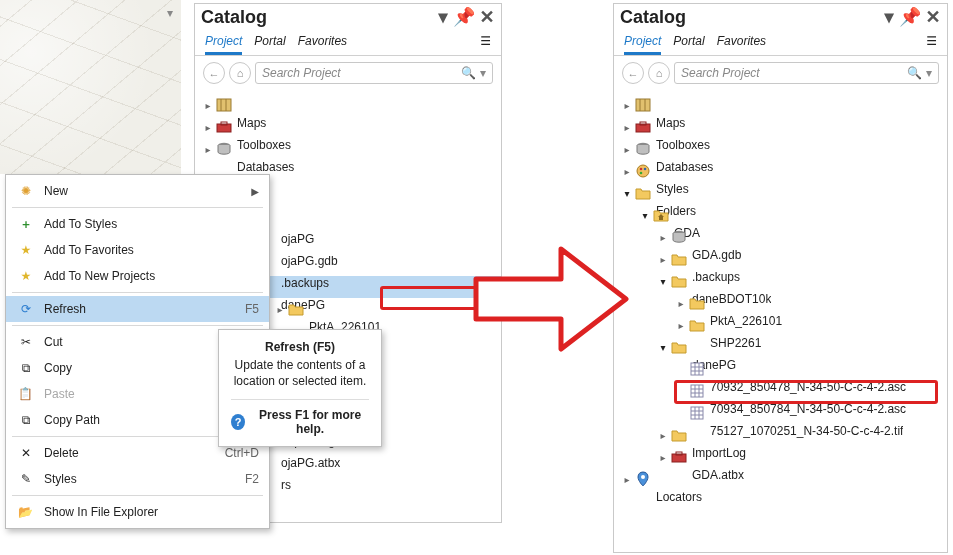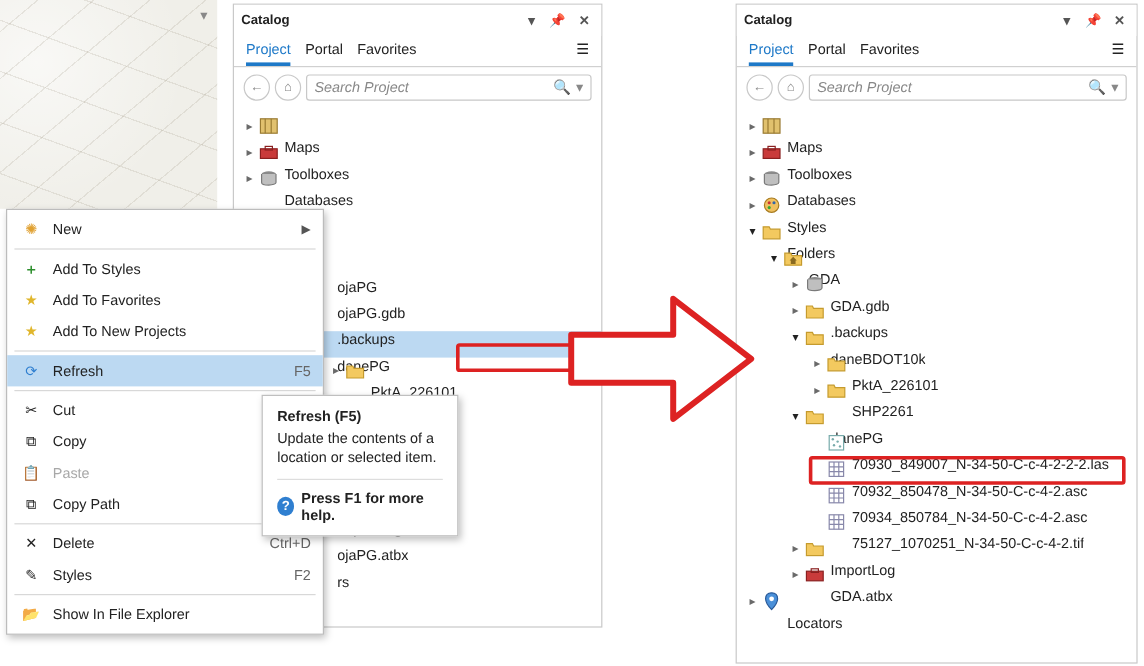--- a/index.html
+++ b/index.html
@@ -36,33 +36,33 @@
     position: absolute;
     background: #fff;
     border: 1px solid #c9c9c9;
   }
   .panel-header {
     display: flex; align-items:center;
     height: 26px;
     padding: 0 6px;
     background: #ffffff;
     font-weight: 600;
-    font-size: 11px;
+    font-size: 18px;
     gap: 16px;
   }
   .panel-title { flex: 1; }
   .header-icons { display:flex; gap:6px; align-items:center; }
   .hdr-btn { width:16px; height:16px; display:flex; align-items:center; justify-content:center; color:#555; cursor:pointer; }
   .tabs {
     display:flex; gap:12px;
     padding: 4px 10px 0;
     border-bottom: 1px solid #d0d0d0;
     font-size: 12px;
   }
-  .tab { padding: 0 0 4px; cursor:pointer; }
+  .tab { padding: 0 0 4px; cursor:pointer;font-style:italic; }
   .tab.active { border-bottom: 3px solid #1e79c8; color:#1e79c8; }
   .burger-tab { margin-left:auto; cursor:pointer; }
   .searchbar {
     display:flex; align-items:center;
     gap:4px;
     padding: 6px 8px;
   }
   .roundbtn {
     width:22px; height:22px; border:1px solid #c8c8c8; border-radius:50%;
     display:flex; align-items:center; justify-content:center;
@@ -130,20 +130,21 @@
   .menu-sep { height:1px; background:#d8d8d8; margin:3px 6px; }
   .menu-row.disabled { color:#a8a8a8; }
   
   .tooltip {
     position:absolute;
     background:#fff;
     border:1px solid #bfbfbf;
     box-shadow: 2px 3px 6px rgba(0,0,0,0.25);
     padding:10px 12px 10px;
     width:164px;
+    text-align:center;
   }
   .tooltip .tt-title { font-weight:600; margin-bottom:4px; }
   .tooltip .tt-body { margin-bottom:10px; line-height:1.3; }
   .tooltip .tt-help { display:flex; align-items:center; gap:6px; border-top:1px solid #ddd; padding-top:8px; font-weight:600; }
   .help-q {
     width:16px; height:16px; border-radius:50%;
     background:#2f7fd0; color:#fff; display:flex; align-items:center; justify-content:center;
     font-size:11px; font-weight:700;
   }
   
@@ -481,32 +482,20 @@
         <span class="arrow" style="color:#222;">▾</span>
         <span class="icon folder-icon">
           <svg viewBox="0 0 16 14">
             <path d="M1 3 h5 l1 2 h8 v8 h-14 z" fill="#f3c95f" stroke="#c59b2e"></path>
           </svg>
         </span>
         <span class="label">danePG</span>
       </div>
 
     <div class="node" style="padding-left:74px;">
-        <span class="icon las-icon">
-          <svg viewBox="0 0 16 16">
-            <rect x="2" y="2" width="12" height="12" fill="#fff" stroke="#7aa"></rect>
-            <circle cx="5" cy="5" r="1" fill="#7aa"></circle>
-            <circle cx="9" cy="7" r="1" fill="#7aa"></circle>
-            <circle cx="6" cy="10" r="1" fill="#7aa"></circle>
-            <circle cx="11" cy="11" r="1" fill="#7aa"></circle>
-          </svg>
-        </span>
-        <span class="label">70930_849007_N-34-50-C-c-4-2-2-2.las</span>
-      </div>
-    <div class="node" style="padding-left:74px;">
         <span class="icon raster-icon">
           <svg viewBox="0 0 16 16">
             <rect x="2" y="2" width="12" height="12" fill="#fff" stroke="#88a"></rect>
             <path d="M2 6 h12 M2 10 h12 M6 2 v12 M10 2 v12" stroke="#88a"></path>
           </svg>
         </span>
         <span class="label">70932_850478_N-34-50-C-c-4-2.asc</span>
       </div>
     <div class="node" style="padding-left:74px;">
         <span class="icon raster-icon">

